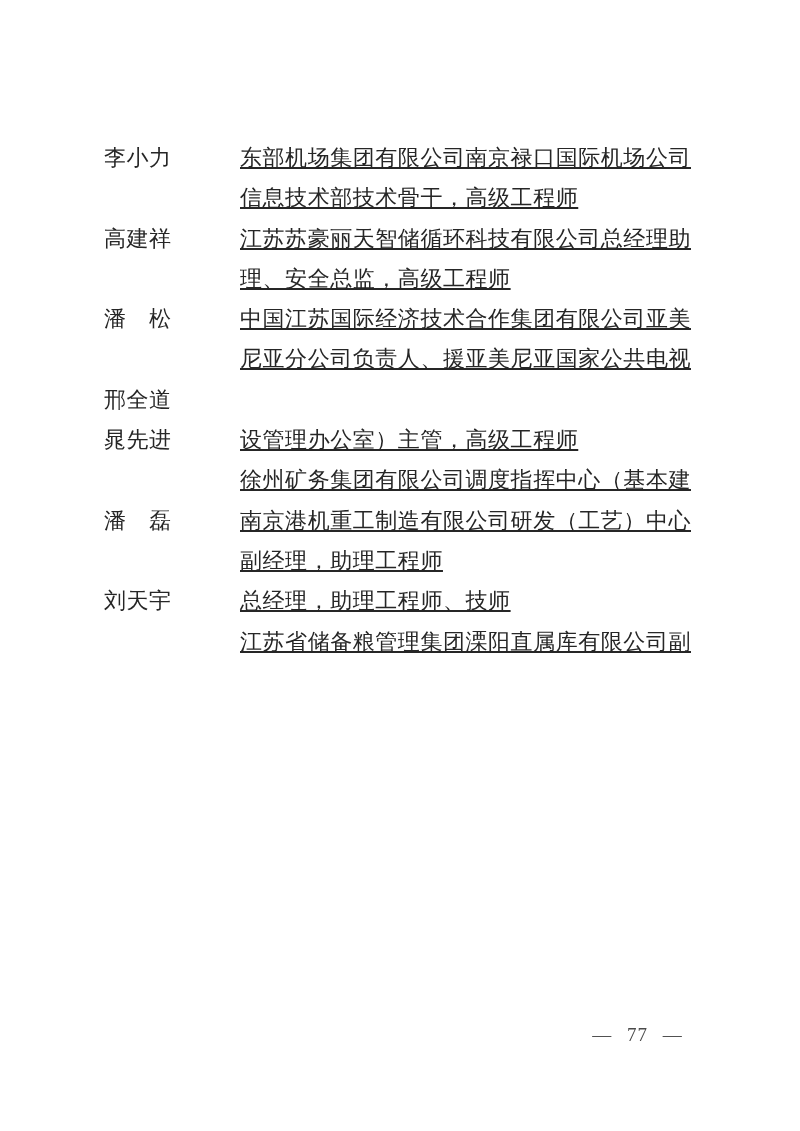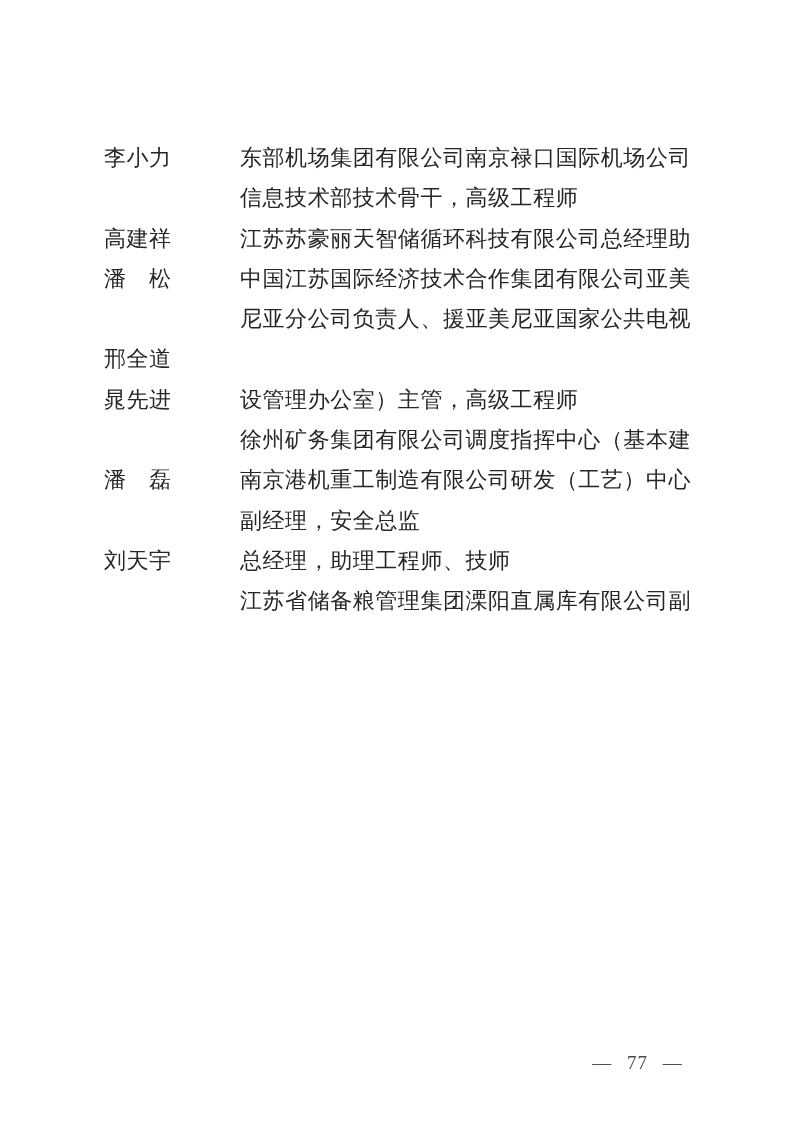--- a/index.html
+++ b/index.html
@@ -36,25 +36,26 @@
     flex-shrink: 0;
   }
   .desc {
     font-size: 22px;
     line-height: 40.3px;
     letter-spacing: 0.55px;
   }
   .desc .line {
     white-space: pre;
     height: 40.3px;
+    text-decoration: underline;
   }
   .pageno {
     position: absolute;
     left: 575px;
-    top: 1052px;
+    top: 1024px;
     width: 125px;
     text-align: center;
     font-size: 19px;
     color: #4a4a4a;
     word-spacing: 9px;
     letter-spacing: 1px;
   }
 </style>
 </head>
 <body>
@@ -73,20 +74,21 @@
         </div>
       </div>
       <div class="entry">
         <div class="name">
           <span>高</span>
           <span>建</span>
           <span>祥</span>
         </div>
         <div class="desc">
           <div class="line">江苏苏豪丽天智储循环科技有限公司总经理助</div>
+          <div class="line">理、安全总监，高级工程师</div>
         </div>
       </div>
       <div class="entry">
         <div class="name">
           <span>潘</span>
           <span>松</span>
         </div>
         <div class="desc">
           <div class="line">中国江苏国际经济技术合作集团有限公司亚美</div>
           <div class="line">尼亚分公司负责人、援亚美尼亚国家公共电视</div>
@@ -110,21 +112,21 @@
           <div class="line">徐州矿务集团有限公司调度指挥中心（基本建</div>
         </div>
       </div>
       <div class="entry">
         <div class="name">
           <span>潘</span>
           <span>磊</span>
         </div>
         <div class="desc">
           <div class="line">南京港机重工制造有限公司研发（工艺）中心</div>
-          <div class="line">副经理，安全总监</div>
+          <div class="line">副经理，助理工程师</div>
         </div>
       </div>
       <div class="entry">
         <div class="name">
           <span>刘</span>
           <span>天</span>
           <span>宇</span>
         </div>
         <div class="desc">
           <div class="line">总经理，助理工程师、技师</div>

